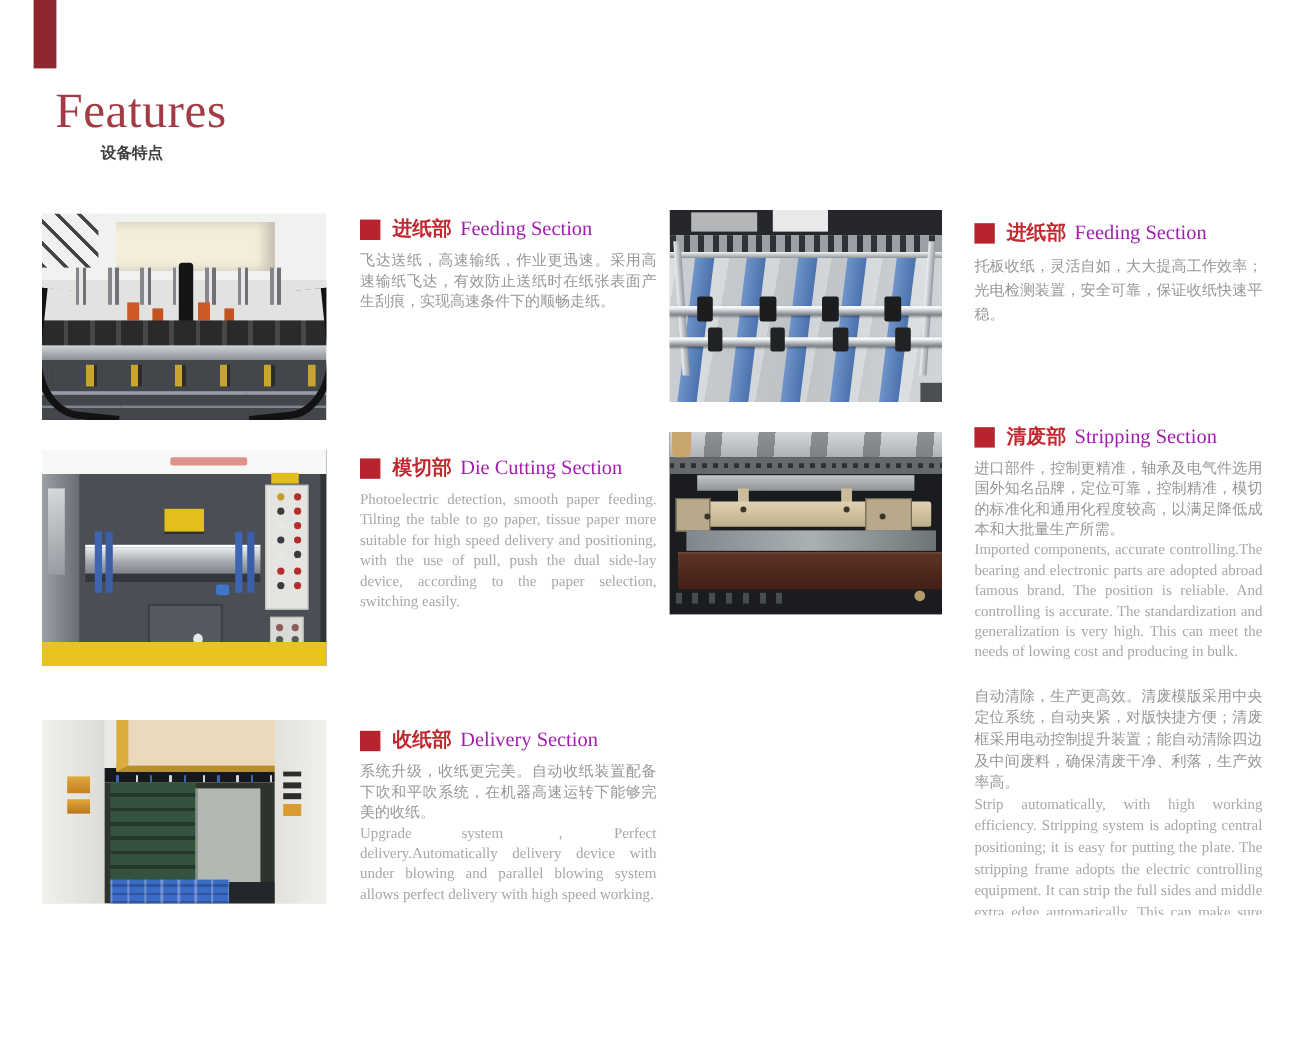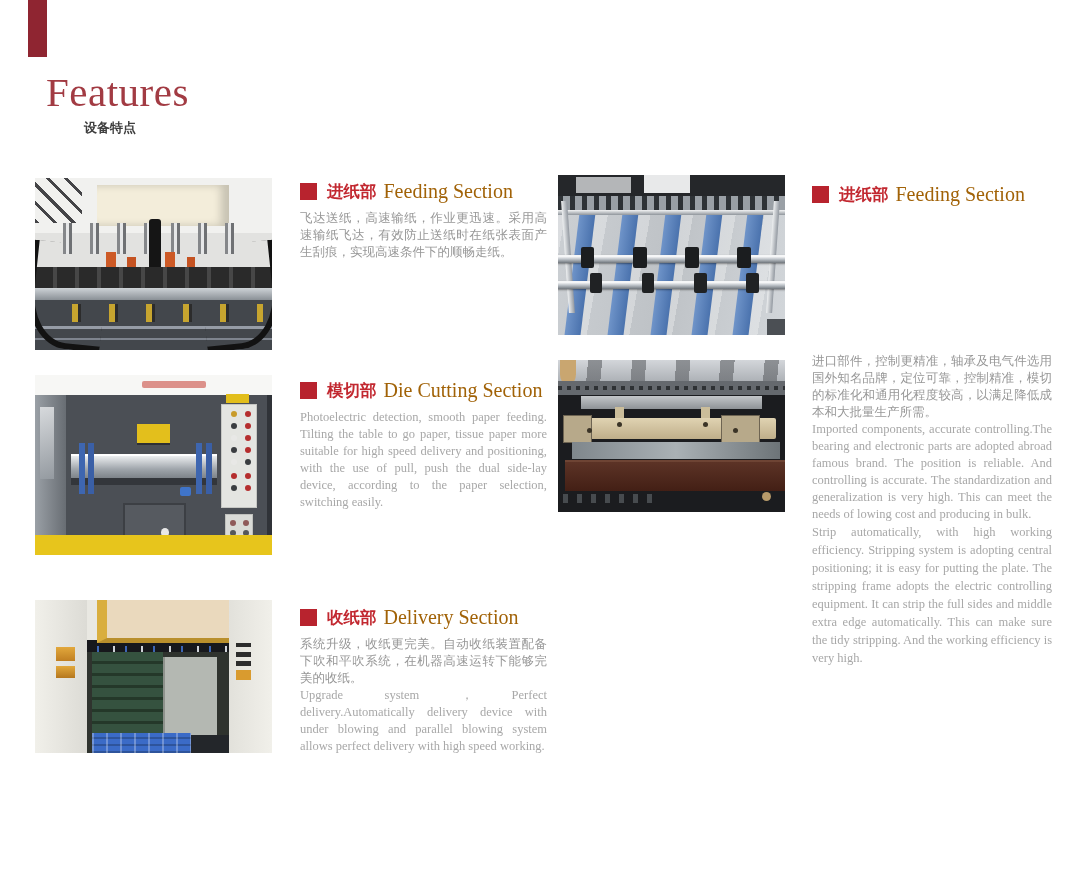--- a/index.html
+++ b/index.html
@@ -10,21 +10,21 @@
   .title{position:absolute;left:46px;top:68px;margin:0;font-size:41px;font-weight:400;
          letter-spacing:.5px;color:#a23b43;}
   .subtitle{position:absolute;left:48px;top:119px;font-size:13px;font-weight:bold;color:#3f3f3f;margin-left:36px;}
   .pageno{position:absolute;left:25px;top:796px;font-size:15px;color:#9b9b9b;}
 
   
   .sec{position:absolute;width:247px;}
   .sec .hd{display:flex;align-items:center;margin:0 0 7px 0;}
   .sec .sq{width:17px;height:17px;background:#b8232e;margin-right:10px;flex:0 0 auto;}
   .sec .cnh{font-size:16.5px;font-weight:bold;color:#c22830;margin-right:7px;white-space:nowrap;}
-  .sec .enh{font-size:20px;color:#a16207;white-space:nowrap;}
+  .sec .enh{font-size:17px;color:#a21caf;white-space:nowrap;}
   .sec p{margin:0;font-size:12.5px;text-align:justify;}
   .sec p.cn{color:#979797;}
   .sec p.en{color:#a8a8a8;}
   .midsec p{line-height:17px;}
   .r1 p{line-height:20px;}
   .r2 p.b1{line-height:17px;}
   .r2 p.b2{line-height:18px;}
   .r2 p.second{margin-top:19px;}
 
   
@@ -184,23 +184,30 @@
     <p class="cn">系统升级，收纸更完美。自动收纸装置配备下吹和平吹系统，在机器高速运转下能够完美的收纸。</p>
     <p class="en">Upgrade system ，Perfect delivery.Automatically delivery device with under blowing and parallel blowing system allows perfect delivery with high speed working.</p>
   </section>
 
   <section class="sec r1" style="left:812px;top:183px;width:240px;">
     <div class="hd">
       <span class="sq"></span>
       <span class="cnh">进纸部</span>
       <span class="enh">Feeding Section</span>
     </div>
+    <p class="cn">托板收纸，灵活自如，大大提高工作效率；光电检测装置，安全可靠，保证收纸快速平稳。</p>
   </section>
 
   <section class="sec r2" style="left:812px;top:353px;width:240px;">
+    <div class="hd">
+      <span class="sq"></span>
+      <span class="cnh">清废部</span>
+      <span class="enh">Stripping Section</span>
+    </div>
     <p class="cn b1">进口部件，控制更精准，轴承及电气件选用国外知名品牌，定位可靠，控制精准，模切的标准化和通用化程度较高，以满足降低成本和大批量生产所需。</p>
     <p class="en b1">Imported components, accurate controlling.The bearing and electronic parts are adopted abroad famous brand. The position is reliable. And controlling is accurate. The standardization and generalization is very high. This can meet the needs of lowing cost and producing in bulk.</p>
+    <p class="cn b2 second">自动清除，生产更高效。清废模版采用中央定位系统，自动夹紧，对版快捷方便；清废框采用电动控制提升装置；能自动清除四边及中间废料，确保清废干净、利落，生产效率高。</p>
     <p class="en b2">Strip automatically, with high working efficiency. Stripping system is adopting central positioning; it is easy for putting the plate. The stripping frame adopts the electric controlling equipment. It can strip the full sides and middle extra edge automatically. This can make sure the tidy stripping. And the working efficiency is very high.</p>
   </section>
 
   <div class="pageno">15</div>
 
 </div>
 
 </body></html>

